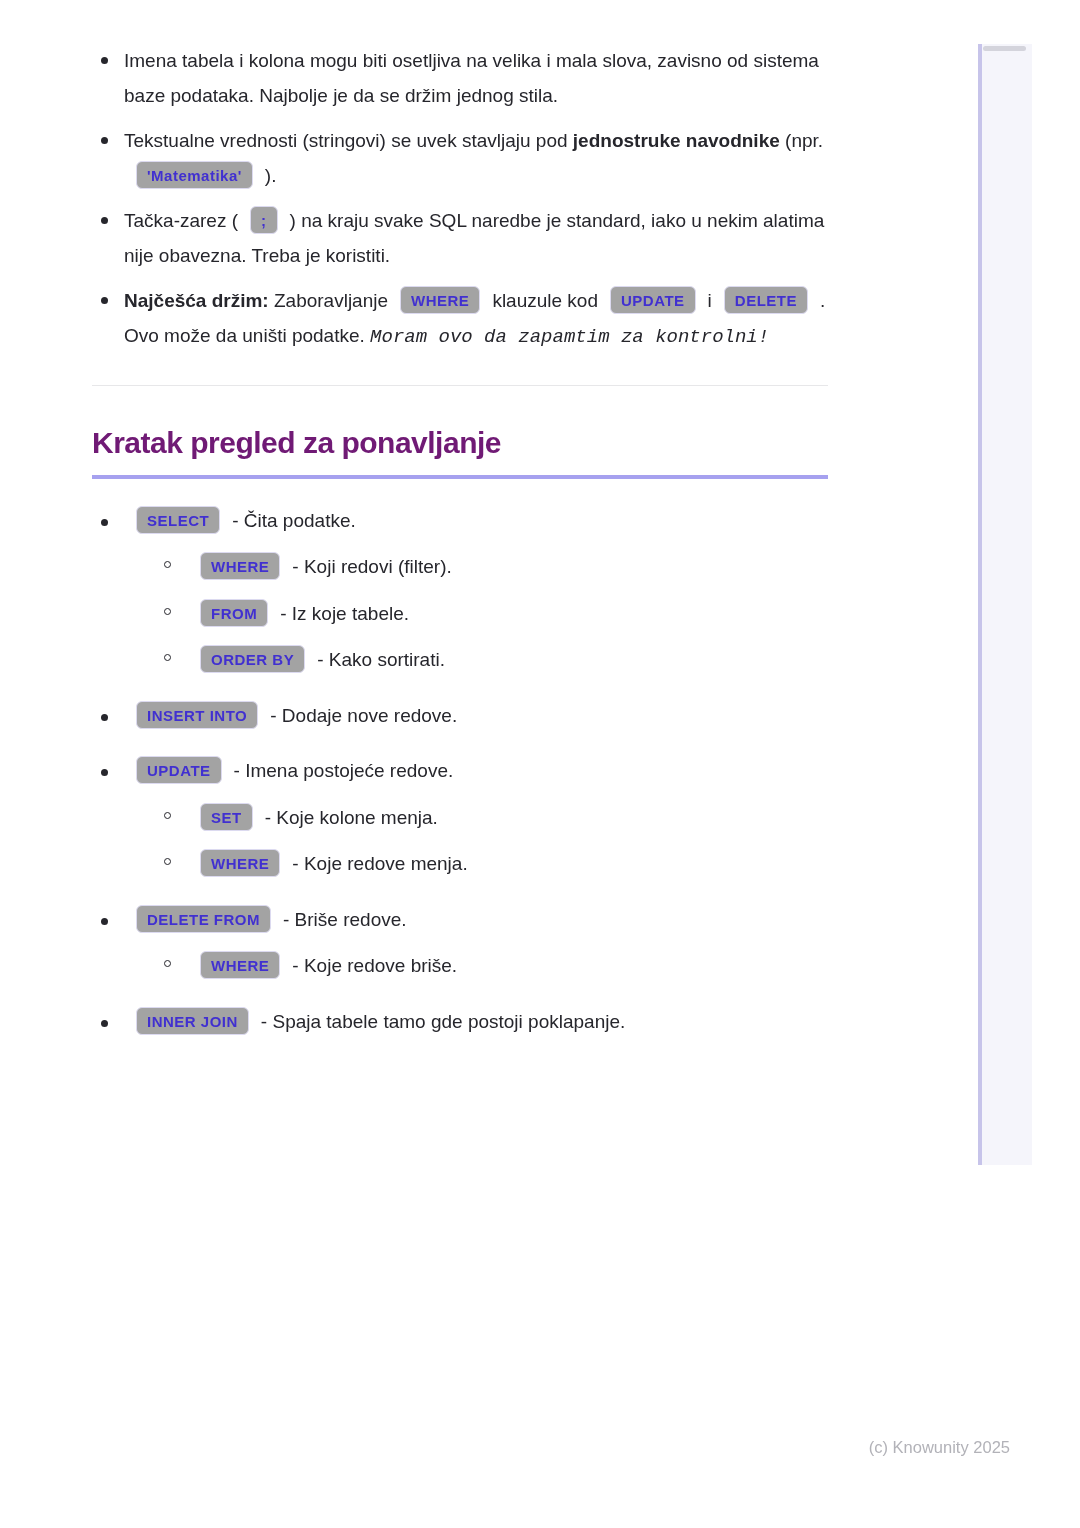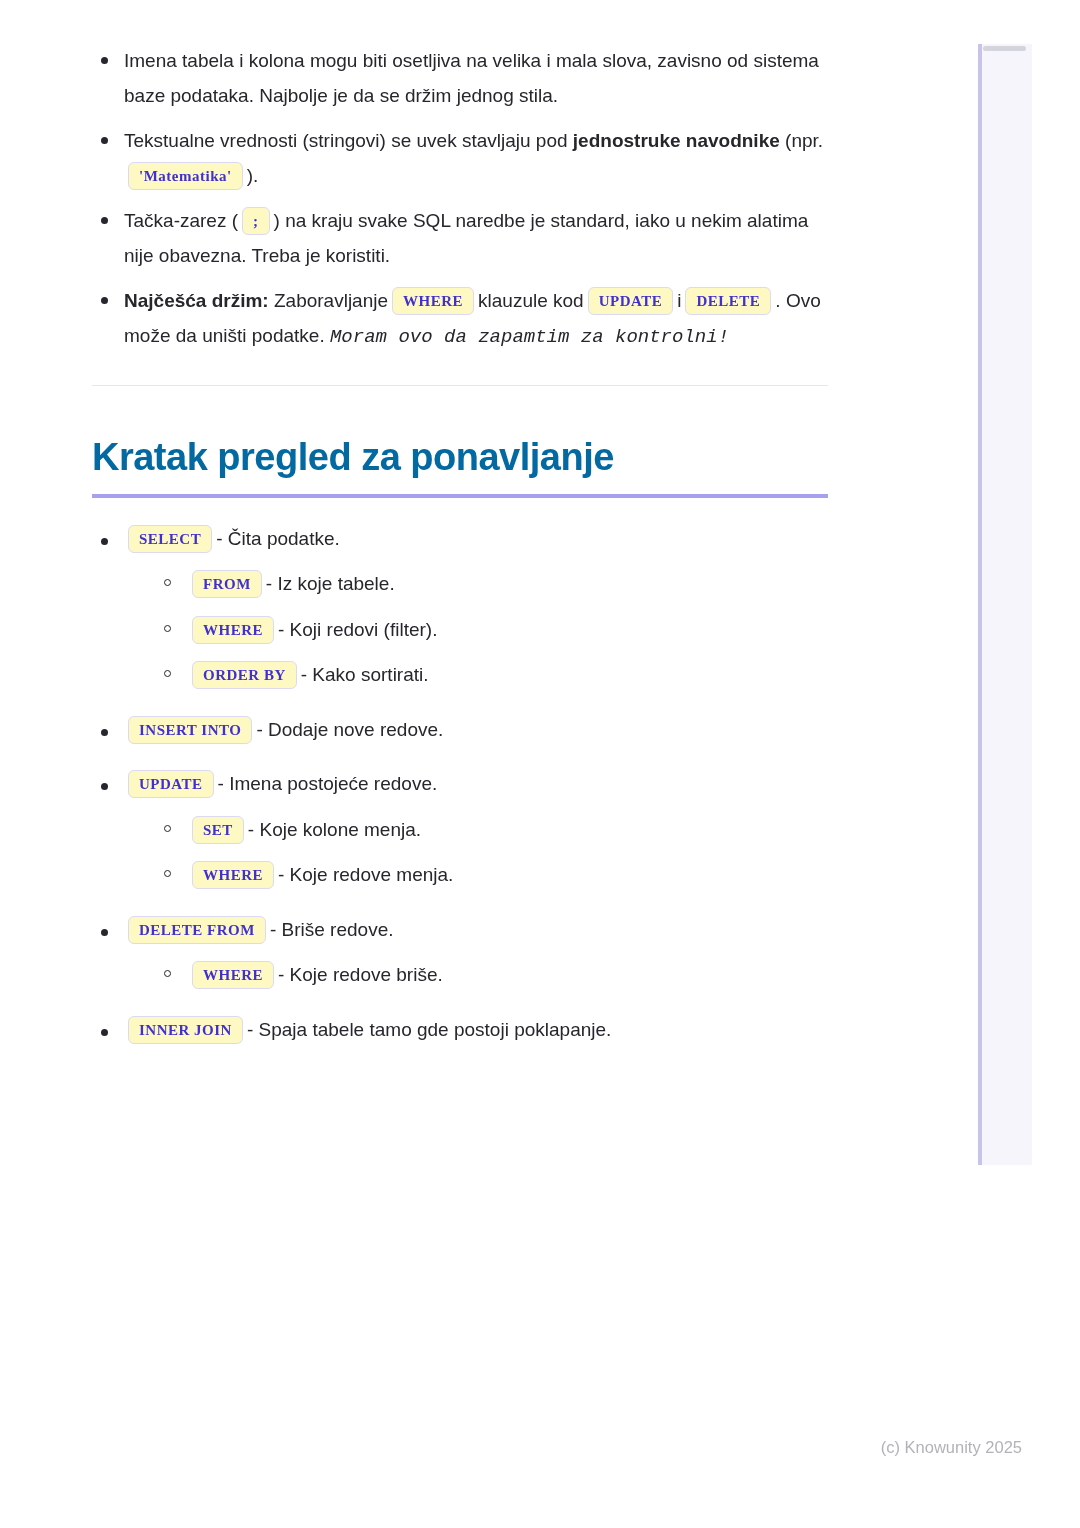--- a/index.html
+++ b/index.html
@@ -31,45 +31,45 @@
   .circle-marker {
     position: absolute; left: 8px; top: 9px;
     width: 7px; height: 7px; border-radius: 50%;
     background: transparent; border: 1.6px solid #26262c;
   }
   b { font-weight: 700; }
   i { font-style: italic; font-family: Liberation Mono, monospace; }
   
   .chip {
     display: inline-block;
-    font-family: Liberation Serif, serif;
+    font-family: Liberation Sans, sans-serif;
     font-weight: 700;
     font-size: 15px;
     line-height: 1;
     color: #4130d0;
-    background: #fef9c3;
+    background: #a3a3a3;
     border: 1px solid #dcdaf0;
     border-radius: 6px;
     padding: 6px 10px 5px 10px;
-    margin: 0 4px;
+    margin: 0 12px;
     letter-spacing: 0.5px;
     vertical-align: 1px;
     white-space: nowrap;
   }
   
   .divider {
     border: none; border-top: 1px solid #e7e7e9;
     margin: 30px 0 0 0;
   }
   .heading {
-    margin: 50px 0 0 0;
-    font-size: 38px;
+    margin: 40px 0 0 0;
+    font-size: 30px;
     font-weight: 700;
     letter-spacing: -0.5px;
-    color: #0369a1;
+    color: #701a75;
     padding-bottom: 15px;
     border-bottom: 4px solid #a6a1ef;
   }
   
   .review-list {
     list-style: none; margin: 27px 0 0 0; padding: 0;
     font-size: 19px; line-height: 1.5;
   }
   .review-list > li { position: relative; padding-left: 32px; margin-top: 26px; }
   .review-list > li:first-child { margin-top: 0; }
@@ -84,21 +84,21 @@
     border-left: 4px solid #c7c4ea;
   }
   .scroll-thumb {
     position: absolute; top: 2px; left: 1px; right: 6px;
     height: 5px; border-radius: 3px;
     background: #d4d4dc;
   }
   
   .footer {
     position: absolute;
-    top: 1438px; right: 58px;
+    top: 1438px; right: 70px;
     font-size: 16.5px;
     color: #b2b2b8;
   }
 </style>
 </head>
 <body>
 
 <div class="scroll-strip">
   <div class="scroll-thumb"></div>
 </div>
@@ -129,25 +129,25 @@
   <h1 class="heading">Kratak pregled za ponavljanje</h1>
 
   <ul class="review-list">
 
     <li>
       <span class="dot-marker"></span>
       <span class="chip">SELECT</span><span>- Čita podatke.</span>
       <ul class="sub-list">
         <li>
           <span class="circle-marker"></span>
-          <span class="chip">FROM</span><span>- Iz koje tabele.</span>
+          <span class="chip">WHERE</span><span>- Koji redovi (filter).</span>
         </li>
         <li>
           <span class="circle-marker"></span>
-          <span class="chip">WHERE</span><span>- Koji redovi (filter).</span>
+          <span class="chip">FROM</span><span>- Iz koje tabele.</span>
         </li>
         <li>
           <span class="circle-marker"></span>
           <span class="chip">ORDER BY</span><span>- Kako sortirati.</span>
         </li>
       </ul>
     </li>
 
     <li>
       <span class="dot-marker"></span>

